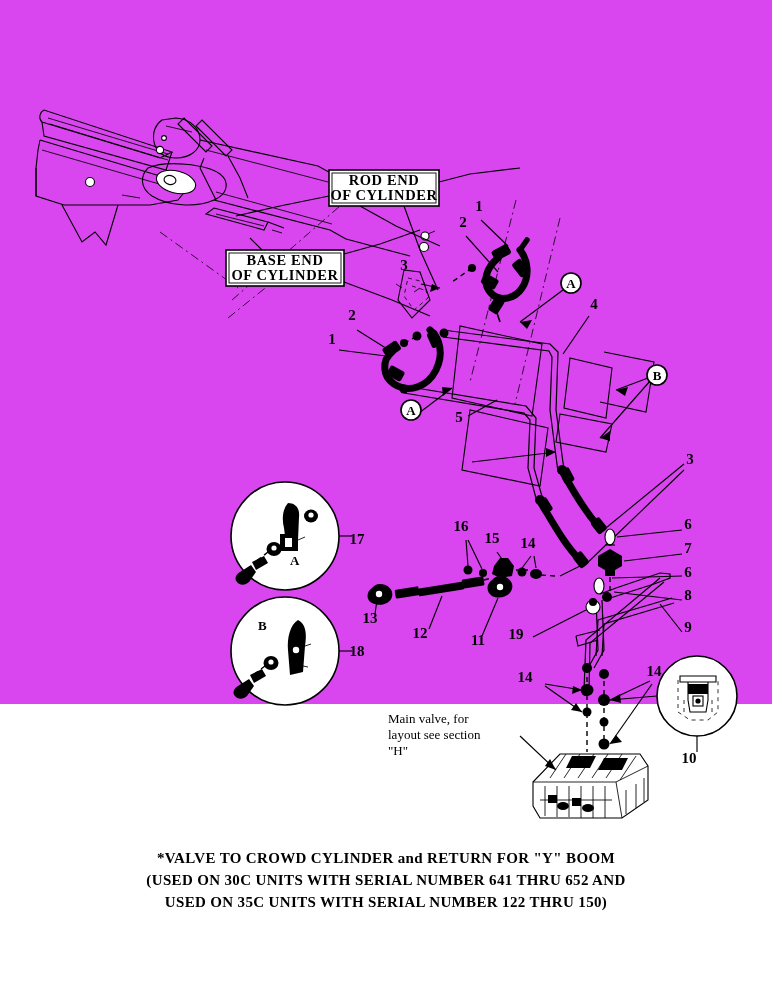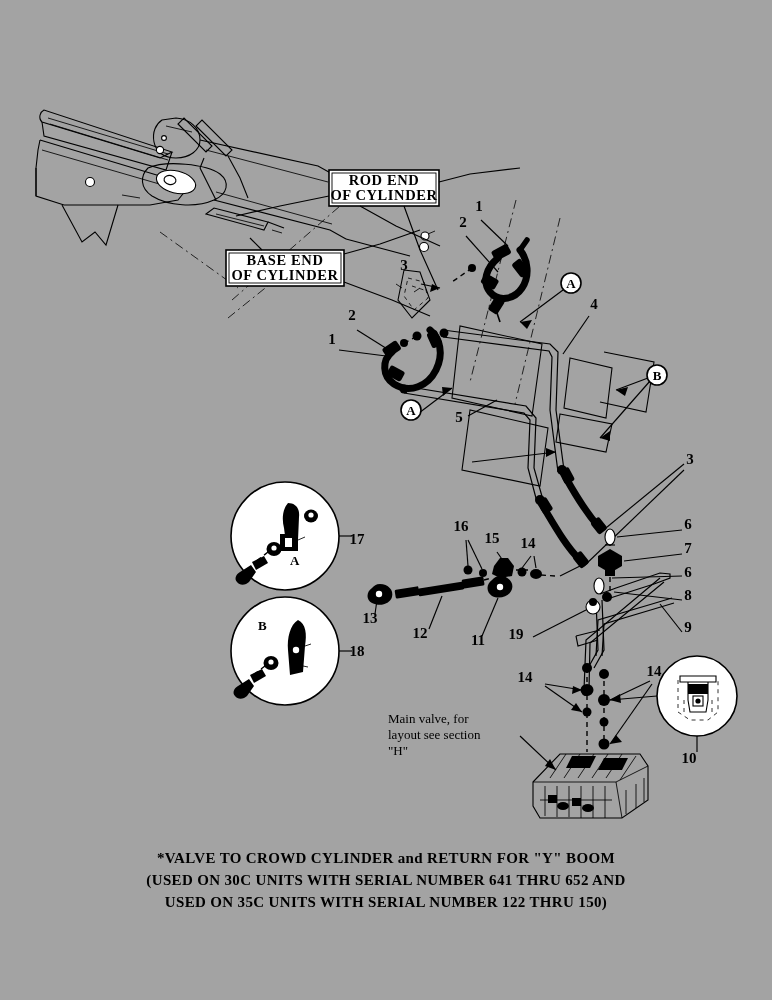--- a/index.html
+++ b/index.html
@@ -12,22 +12,22 @@
     height: 1000px;
     position: relative;
     font-family: "Liberation Serif", serif;
     color: #000;
     overflow: hidden;
   }
   #page {
     position: absolute;
     left: 0; top: 0;
     width: 772px;
-    height: 1000px;
-    background: #a3a3a3;
+    height: 704px;
+    background: #d946ef;
   }
   svg.diagram {
     position: absolute;
     left: 0; top: 0;
     width: 772px;
     height: 1000px;
   }
   .calloutnum {
     font-family: "Liberation Serif", serif;
     font-size: 15px;

